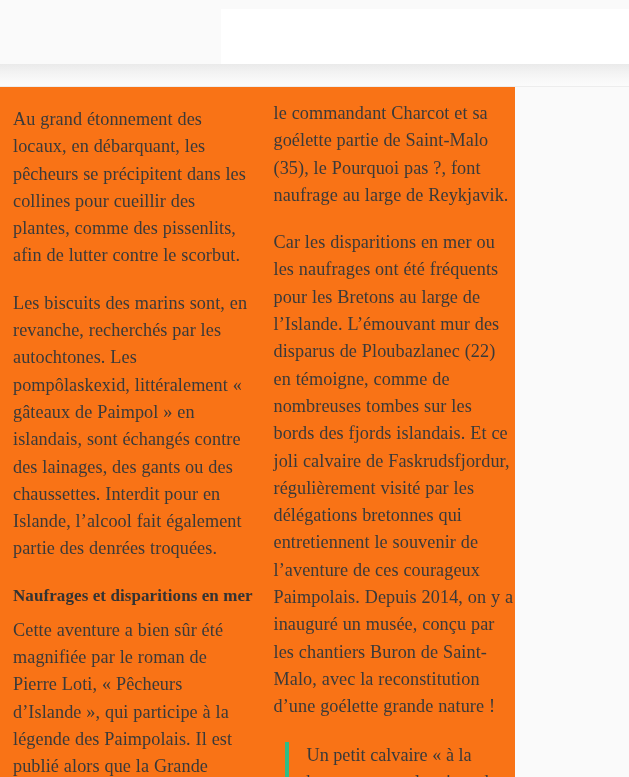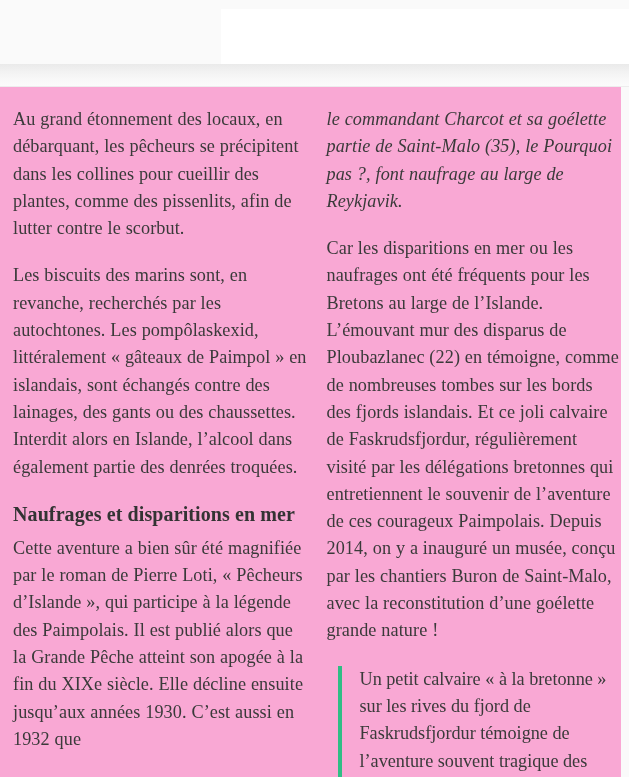--- a/index.html
+++ b/index.html
@@ -49,23 +49,23 @@
     width: 629px;
     height: 1px;
     background: #ededed;
   }
 
   
   .article {
     position: absolute;
     left: 0;
     top: 87px;
-    width: 621px;
+    width: 515px;
     height: 690px;
-    background: #f9a8d4;
+    background: #f97316;
     box-sizing: border-box;
   }
   .columns {
     display: flex;
     flex-direction: row;
     align-items: flex-start;
     padding: 0;
     height: 100%;
   }
   .column {
@@ -86,27 +86,26 @@
     line-height: 27.3px;
     color: #3a3a3a;
     text-align: left;
     letter-spacing: 0.005em;
     word-spacing: 0.01em;
   }
   .column-left p.body-text:first-child {
     margin-top: 19px;
   }
   .column-right p.body-text:first-child {
-    margin-top: 19px;
-    font-style: italic;
+    margin-top: 13px;
   }
 
   h2.section-heading {
     margin: 0 0 8px 0;
-    font-size: 20px;
+    font-size: 17px;
     line-height: 26px;
     font-weight: bold;
     color: #333333;
     letter-spacing: 0.005em;
   }
 
   
   blockquote.pullquote {
     margin: 21px 0 0 11px;
     padding: 0 0 0 18px;
@@ -128,21 +127,21 @@
 </div>
 
 <div class="header-shadow"></div>
 <div class="header-rule"></div>
 
 <div class="article">
   <div class="columns">
 
     <div class="column column-left">
       <p class="body-text">Au grand étonnement des locaux, en débarquant, les pêcheurs se précipitent dans les collines pour cueillir des plantes, comme des pissenlits, afin de lutter contre le scorbut.</p>
-      <p class="body-text">Les biscuits des marins sont, en revanche, recherchés par les autochtones. Les pompôlaskexid, littéralement « gâteaux de Paimpol » en islandais, sont échangés contre des lainages, des gants ou des chaussettes. Interdit alors en Islande, l’alcool dans également partie des denrées troquées.</p>
+      <p class="body-text">Les biscuits des marins sont, en revanche, recherchés par les autochtones. Les pompôlaskexid, littéralement « gâteaux de Paimpol » en islandais, sont échangés contre des lainages, des gants ou des chaussettes. Interdit pour en Islande, l’alcool fait également partie des denrées troquées.</p>
       <h2 class="section-heading">Naufrages et disparitions en mer</h2>
       <p class="body-text">Cette aventure a bien sûr été magnifiée par le roman de Pierre Loti, « Pêcheurs d’Islande », qui participe à la légende des Paimpolais. Il est publié alors que la Grande Pêche atteint son apogée à la fin du XIXe siècle. Elle décline ensuite jusqu’aux années 1930. C’est aussi en 1932 que</p>
     </div>
 
     <div class="column column-right">
       <p class="body-text">le commandant Charcot et sa goélette partie de Saint-Malo (35), le Pourquoi pas ?, font naufrage au large de Reykjavik.</p>
       <p class="body-text">Car les disparitions en mer ou les naufrages ont été fréquents pour les Bretons au large de l’Islande. L’émouvant mur des disparus de Ploubazlanec (22) en témoigne, comme de nombreuses tombes sur les bords des fjords islandais. Et ce joli calvaire de Faskrudsfjordur, régulièrement visité par les délégations bretonnes qui entretiennent le souvenir de l’aventure de ces courageux Paimpolais. Depuis 2014, on y a inauguré un musée, conçu par les chantiers Buron de Saint-Malo, avec la reconstitution d’une goélette grande nature !</p>
       <blockquote class="pullquote">
         <p>Un petit calvaire « à la bretonne » sur les rives du fjord de Faskrudsfjordur témoigne de l’aventure souvent tragique des pêcheurs bretons en Islande.</p>
       </blockquote>

